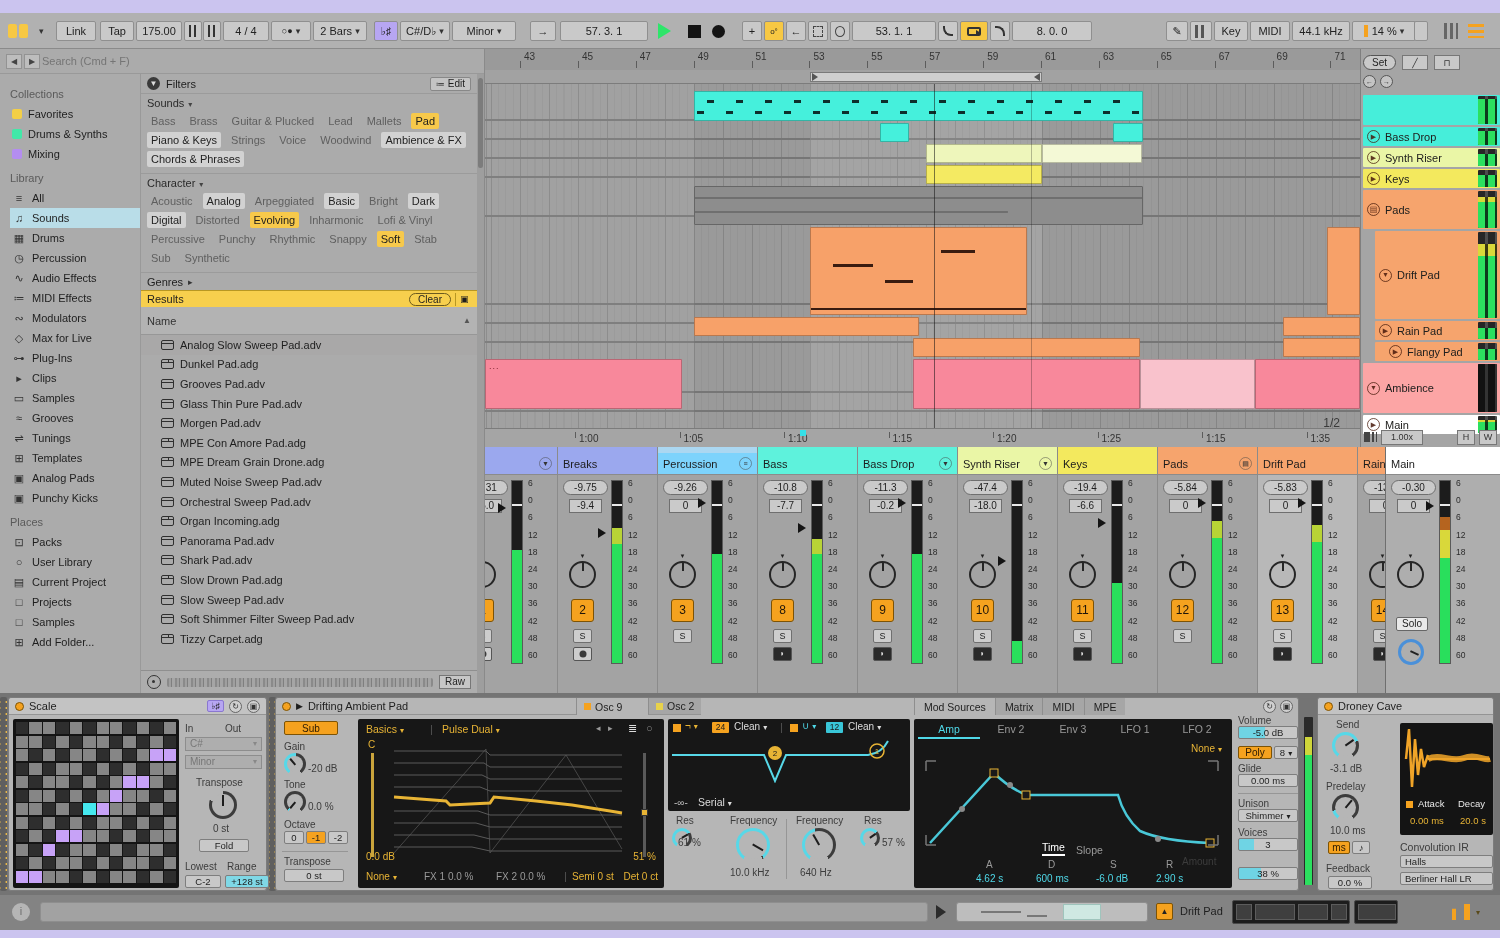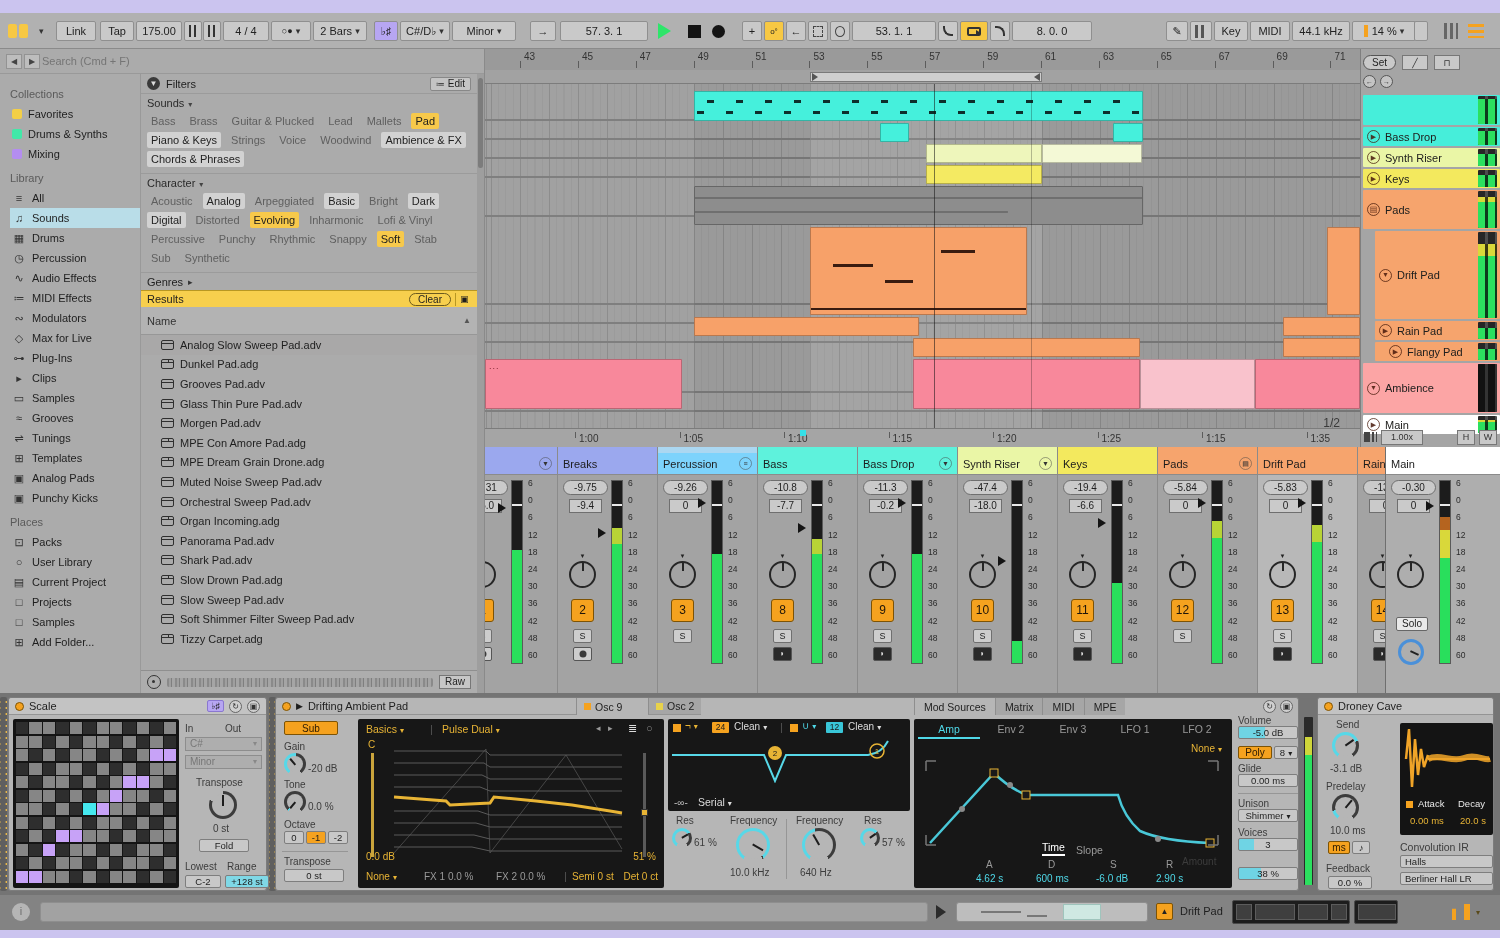--- a/index.html
+++ b/index.html
@@ -1469,21 +1469,21 @@
           <text x="103" y="19" font-size="8" text-anchor="middle" fill="#1a1a1a">2</text>
           <circle cx="205" cy="14" r="7" fill="none" stroke="#e8b435" stroke-width="1.5"></circle>
           <text x="205" y="17" font-size="8" text-anchor="middle" fill="#e8b435">1</text>
         </svg>
         <span style="position:absolute;left:6px;bottom:3px;color:#bbb;font-size:10px">-∞-</span>
         <span class="dd" style="position:absolute;left:30px;bottom:3px;color:#ddd;font-size:10.5px">Serial</span>
       </div>
       <div style="position:absolute;left:388px;top:100px;width:242px;height:73px">
         <span class="dlabel" style="left:8px;top:0">Res</span>
         <span class="kn" style="left:4px;top:13px;width:20px;height:20px;--a:200deg;--r:60deg"></span>
-        <span class="dlabel" style="left:26px;top:22px">61 %</span>
+        <span class="dlabel" style="left:10px;top:22px">61 %</span>
         <span class="dlabel" style="left:62px;top:0">Frequency</span>
         <span class="kn" style="left:68px;top:13px;width:34px;height:34px;--a:285deg;--r:120deg"></span>
         <span class="dlabel" style="left:62px;top:52px">10.0 kHz</span>
         <span style="position:absolute;left:118px;top:4px;height:60px;border-left:1px solid #969696"></span>
         <span class="dlabel" style="left:128px;top:0">Frequency</span>
         <span class="kn" style="left:134px;top:13px;width:34px;height:34px;--a:130deg;--r:-30deg"></span>
         <span class="dlabel" style="left:132px;top:52px">640 Hz</span>
         <span class="dlabel" style="left:196px;top:0">Res</span>
         <span class="kn" style="left:192px;top:13px;width:20px;height:20px;--a:190deg;--r:55deg"></span>
         <span class="dlabel" style="left:214px;top:22px">57 %</span>

